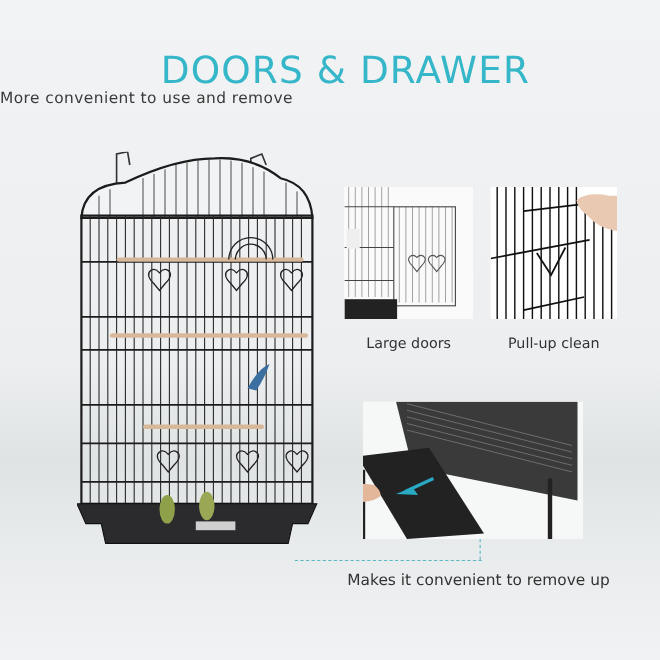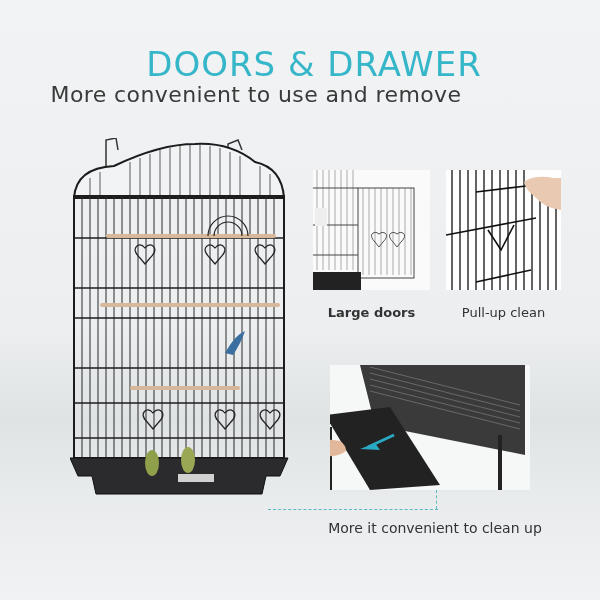--- a/index.html
+++ b/index.html
@@ -1,29 +1,29 @@
 <!DOCTYPE html>
 <html><head>
 <meta charset="utf-8">
 <style>
   html,body{margin:0;padding:0;}
   body{width:600px;height:600px;overflow:hidden;position:relative;
     background:linear-gradient(180deg,#f2f3f4 0%,#eceeef 55%,#dfe3e4 70%,#e8ebec 82%,#f1f2f3 100%);
     font-family:"DejaVu Sans","Liberation Sans",sans-serif;}
   .title{position:absolute;top:44px;left:0;width:600px;text-align:center;
     font-size:34px;color:#35b6c9;letter-spacing:1px;padding-left:14px;}
-  .subtitle{position:absolute;top:82px;left:0;width:512px;text-align:center;
-    font-size:22px;color:#3a3a3a;letter-spacing:0.4px;}
+  .subtitle{position:absolute;top:82px;left:0;width:512px;text-align:left;
+    font-size:14px;color:#3a3a3a;letter-spacing:0.4px;}
   .cage{position:absolute;left:70px;top:138px;width:222px;height:360px;}
   .panel{position:absolute;background:#fff;overflow:hidden;}
   .p1{left:313px;top:170px;width:117px;height:120px;}
   .p2{left:446px;top:170px;width:115px;height:120px;}
   .p3{left:330px;top:365px;width:200px;height:125px;background:#f6f7f7;}
   .cap{position:absolute;font-size:13px;color:#333;text-align:center;}
-  .cap1{left:313px;top:305px;width:117px;font-weight:bold;}
+  .cap1{left:313px;top:305px;width:117px;}
   .cap2{left:446px;top:305px;width:115px;}
   .cap3{left:300px;top:520px;width:270px;font-size:14px;}
   .dash{position:absolute;border-color:#5cb8c2;border-style:dashed;border-width:0;}
   .dash-h{left:268px;top:509px;width:170px;border-top-width:1.5px;}
   .dash-v{left:436px;top:490px;height:19px;border-left-width:1.5px;}
 </style>
 </head>
 <body>
 
 <div class="title">DOORS &amp; DRAWER</div>
@@ -197,16 +197,16 @@
     <polygon points="30,84 45,78 50,85" fill="#2aa9c4"></polygon>
     <line x1="38" y1="82" x2="64" y2="70" stroke="#2aa9c4" stroke-width="3"></line>
     <line x1="0" y1="62" x2="0" y2="125" stroke="#222" stroke-width="4"></line>
     <line x1="170" y1="70" x2="170" y2="125" stroke="#222" stroke-width="4"></line>
     <path d="M-20 80 q10 -8 30 -4 q6 4 6 10 q-10 8 -30 4z" fill="#e3b79a"></path>
   </svg>
 </div>
 
 <div class="cap cap1">Large doors</div>
 <div class="cap cap2">Pull-up clean</div>
-<div class="cap cap3">More it convenient to clean up</div>
+<div class="cap cap3">Makes it convenient to remove up</div>
 
 <div class="dash dash-h"></div>
 <div class="dash dash-v"></div>
 
 </body></html>

